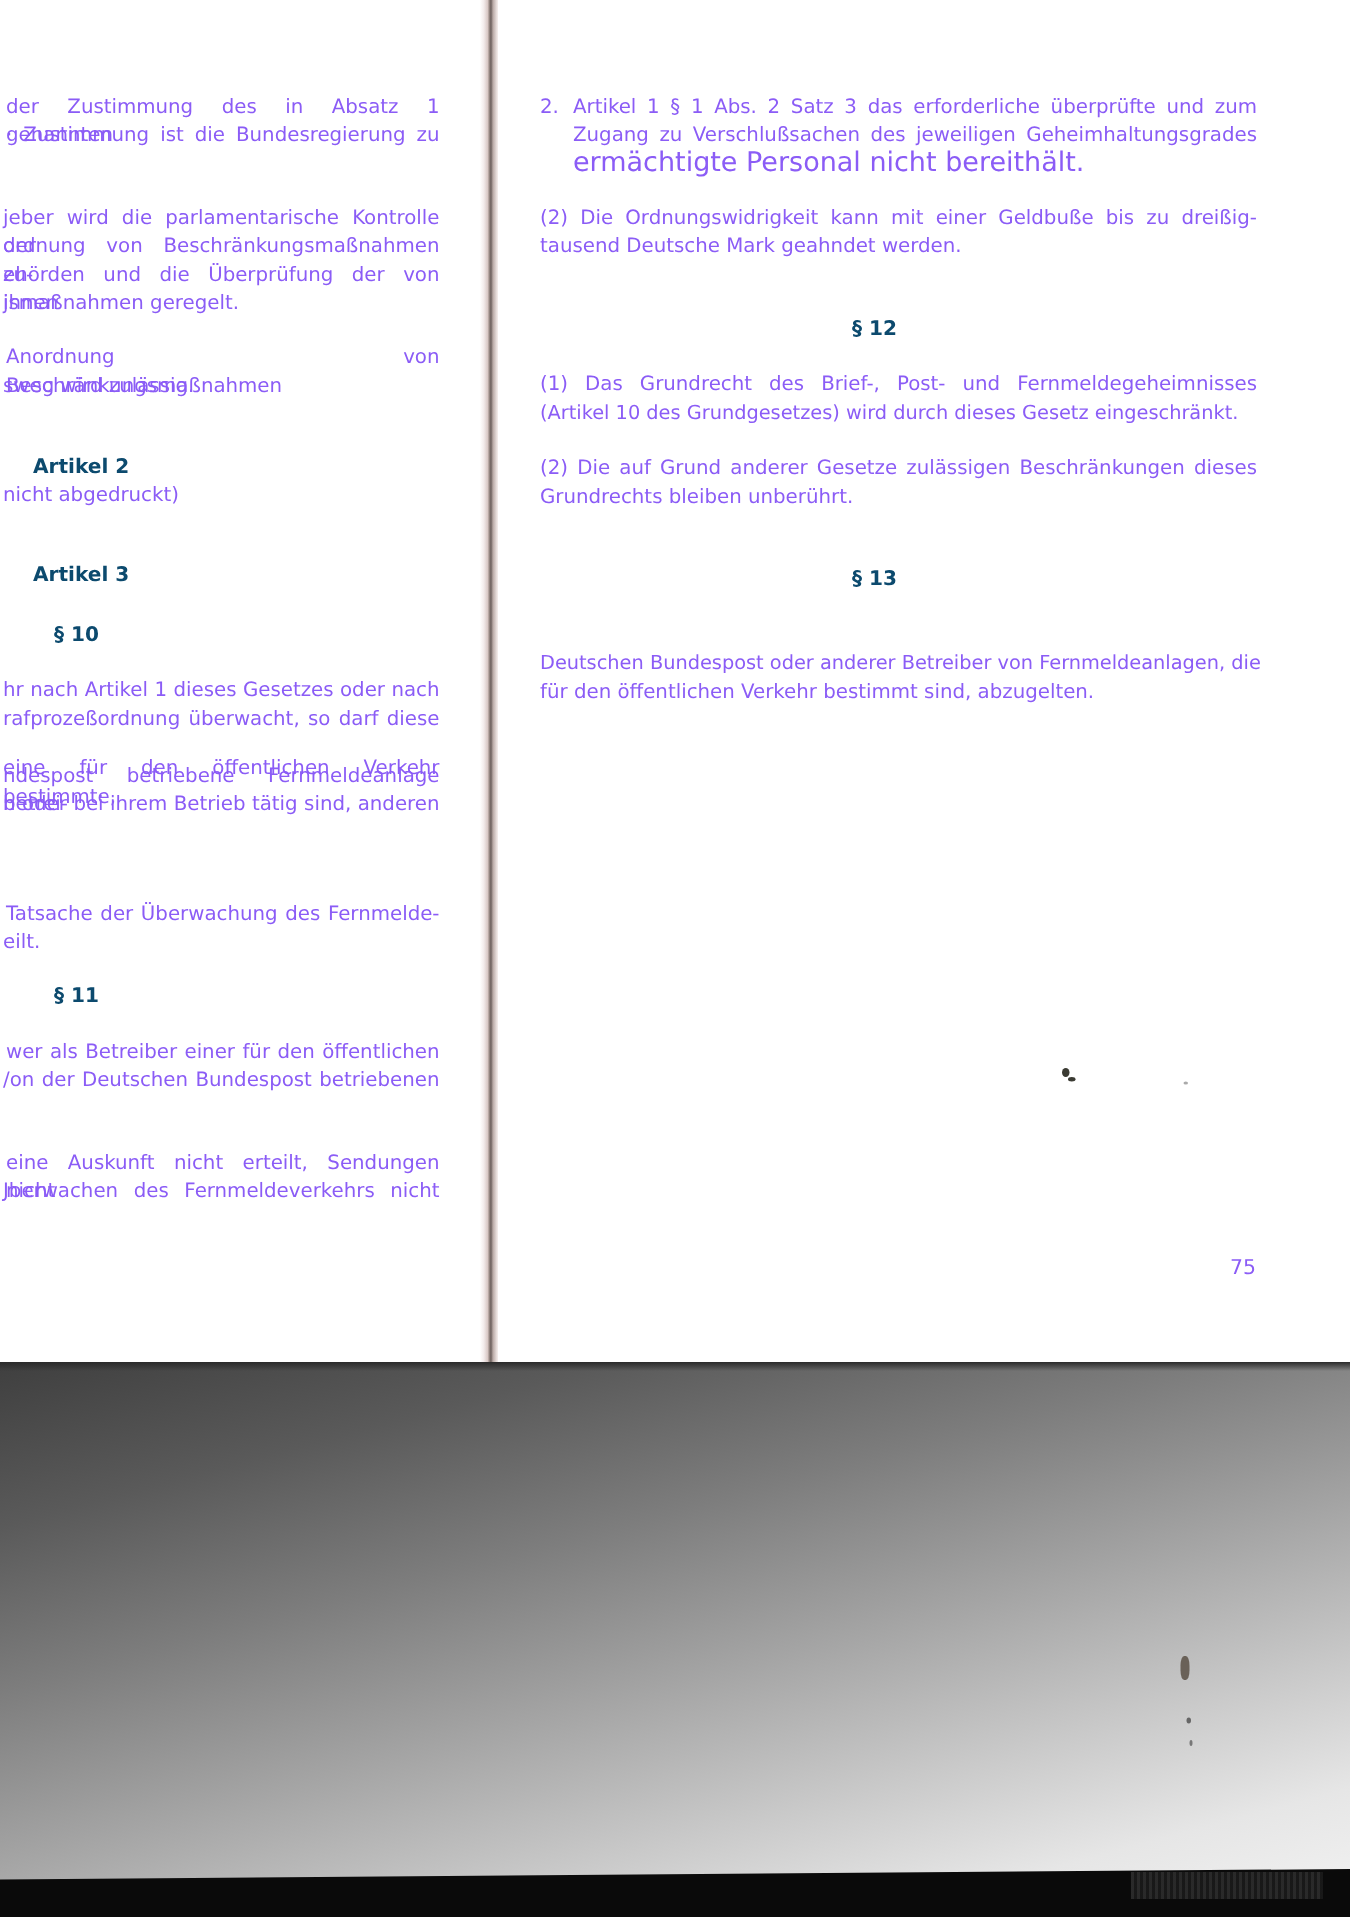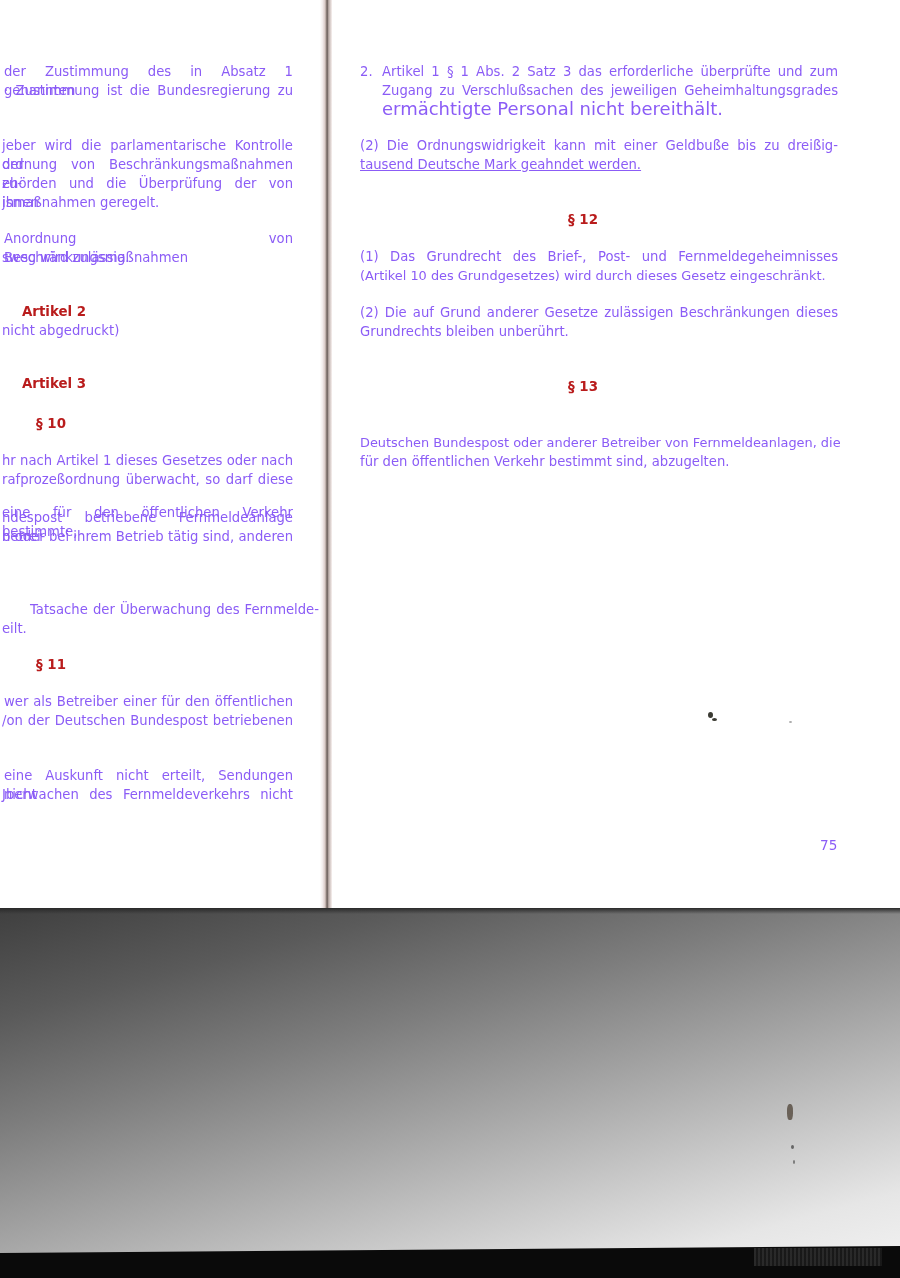--- a/index.html
+++ b/index.html
@@ -34,21 +34,21 @@
     .justify {
       text-align: justify;
       text-align-last: justify;
       white-space: normal;
     }
     .heading {
       position: absolute;
       font-weight: bold;
       font-size: 13.4px;
       line-height: 19px;
-      color: #b91c1c;
+      color: #0c4a6e;
       white-space: nowrap;
     }
 
     
     #spine {
       position: absolute;
       left: 320px;
       top: 0;
       width: 14px;
       height: 912px;
@@ -120,42 +120,42 @@
 
   <div class="heading" style="left:22px; top:374px;">Artikel 3</div>
   <div class="heading" style="left:36px; top:414px;">§ 10</div>
 
   <div class="line justify" style="left:2px; top:451px; width:291px;">hr nach Artikel 1 dieses Gesetzes oder nach</div>
   <div class="line justify" style="left:2px; top:470px; width:291px;">rafprozeßordnung überwacht, so darf diese</div>
   <div class="line justify" style="left:2px; top:503px; width:291px;">eine für den öffentlichen Verkehr bestimmte,</div>
   <div class="line justify" style="left:2px; top:508px; width:291px;">ndespost betriebene Fernmeldeanlage betrei-</div>
   <div class="line justify" style="left:2px; top:527px; width:291px;">n oder bei ihrem Betrieb tätig sind, anderen</div>
 
-  <div class="line justify" style="left:4px; top:600px; width:289px;margin-left:26px;">Tatsache der Überwachung des Fernmelde-</div>
+  <div class="line justify" style="left:4px; top:600px; width:289px;">Tatsache der Überwachung des Fernmelde-</div>
   <div class="line" style="left:2px; top:619px;">eilt.</div>
 
   <div class="heading" style="left:36px; top:655px;">§ 11</div>
 
   <div class="line justify" style="left:4px; top:692px; width:289px;">wer als Betreiber einer für den öffentlichen</div>
   <div class="line justify" style="left:2px; top:711px; width:291px;">/on der Deutschen Bundespost betriebenen</div>
 
   <div class="line justify" style="left:4px; top:766px; width:289px;">eine Auskunft nicht erteilt, Sendungen nicht</div>
   <div class="line justify" style="left:2px; top:785px; width:291px;">Jberwachen des Fernmeldeverkehrs nicht</div>
 </div>
 
 <div id="spine"></div>
 
 <div id="right-page" class="page">
   <div class="line" style="left:28px; top:62px;">2.</div>
   <div class="line justify" style="left:50px; top:62px; width:456px;">Artikel 1 § 1 Abs. 2 Satz 3 das erforderliche überprüfte und zum</div>
   <div class="line justify" style="left:50px; top:81px; width:456px;">Zugang zu Verschlußsachen des jeweiligen Geheimhaltungsgrades</div>
   <div class="line" style="left:50px; top:99px; font-size:18px;">ermächtigte Personal nicht bereithält.</div>
 
   <div class="line justify" style="left:28px; top:136px; width:478px;">(2) Die Ordnungswidrigkeit kann mit einer Geldbuße bis zu dreißig-</div>
-  <div class="line" style="left:28px; top:155px;text-decoration:underline;">tausend Deutsche Mark geahndet werden.</div>
+  <div class="line" style="left:28px; top:155px;">tausend Deutsche Mark geahndet werden.</div>
 
   <div class="heading" style="left:236px; top:210px;">§ 12</div>
 
   <div class="line justify" style="left:28px; top:247px; width:478px;">(1) Das Grundrecht des Brief-, Post- und Fernmeldegeheimnisses</div>
   <div class="line" style="left:28px; top:266px; font-size:12.9px;">(Artikel 10 des Grundgesetzes) wird durch dieses Gesetz eingeschränkt.</div>
 
   <div class="line justify" style="left:28px; top:303px; width:478px;">(2) Die auf Grund anderer Gesetze zulässigen Beschränkungen dieses</div>
   <div class="line" style="left:28px; top:322px;">Grundrechts bleiben unberührt.</div>
 
   <div class="heading" style="left:236px; top:377px;">§ 13</div>

